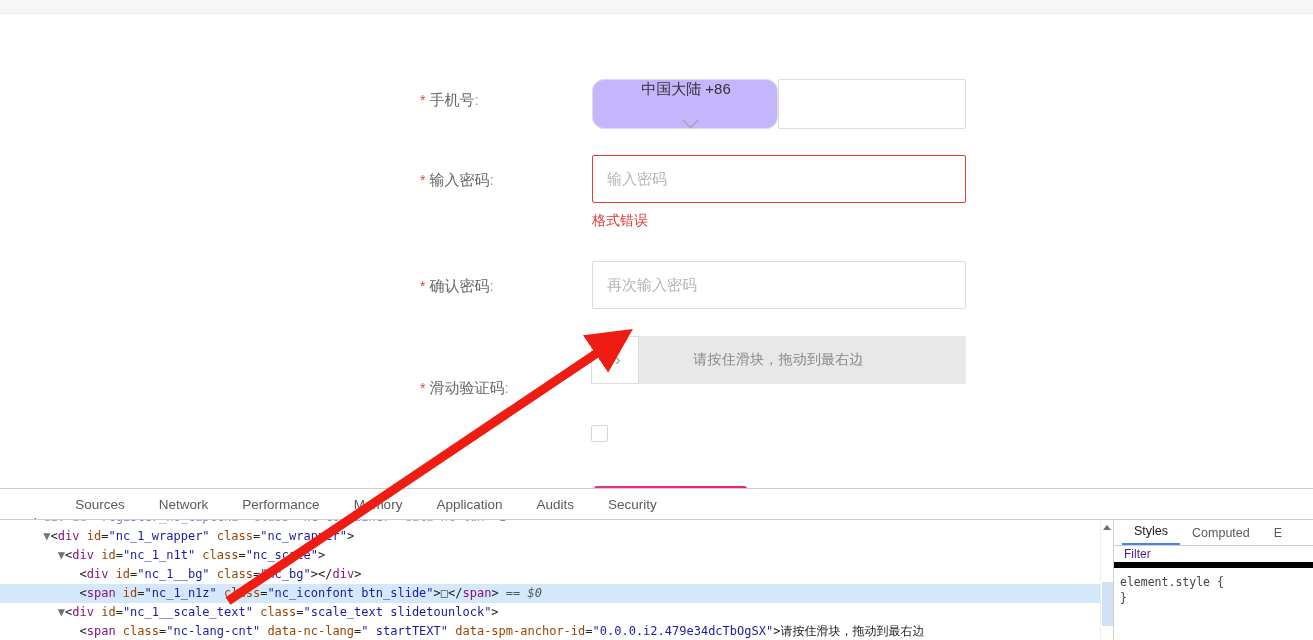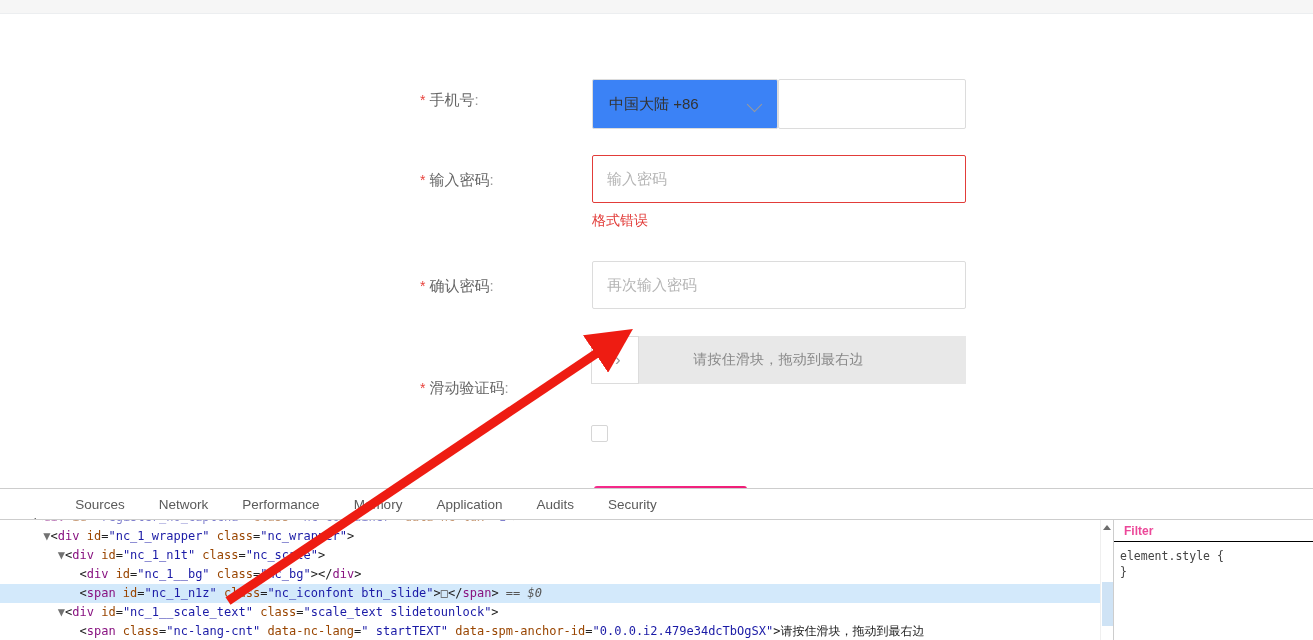--- a/index.html
+++ b/index.html
@@ -40,29 +40,30 @@
     color: #333;
     display: flex;
     align-items: center;
     padding: 0 14px;
   }
   .input-box.error { border-color: #e23c39; }
   .input-box .ph { color: #b5b5b5; font-size: 15px; }
 
   .select-box {
     position: absolute;
-    background: #3b82f6;
+    background: #c4b5fd;
     border: 1px solid #dcdcdc;
-    border-radius: 2px;
+    border-radius: 12px;
     display: flex;
     align-items: center;
     justify-content: space-between;
     padding: 0 14px 0 16px;
     font-size: 15px;
     color: #333;
+    flex-direction: column;
   }
   .chev {
     width: 16px; height: 16px; position: relative; flex: none;
     margin-left: 10px;
   }
   .chev::before {
     content: ""; position: absolute; left: 2px; top: 3px;
     width: 10px; height: 10px;
     border-right: 1.6px solid #9a9a9a;
     border-bottom: 1.6px solid #9a9a9a;
@@ -209,27 +210,26 @@
   .st-tab {
     font-family: "Liberation Sans", sans-serif;
     font-size: 12.5px;
     color: #5a5a5a;
     padding: 0 12px 5px 12px;
     white-space: nowrap;
   }
   .st-tab.active { color: #1a1a1a; border-bottom: 2px solid #4285f4; }
   .st-filter {
     height: 22px;
-    border-bottom: 1px solid #000000;
+    border-bottom: 6px solid #000000;
     display: flex; align-items: center;
     padding-left: 10px;
     font-family: "Liberation Sans", sans-serif;
     font-size: 12px;
-    color: #ec4899;
-    font-weight: bold;
+    color: #4c1d95;
   }
   .st-rules {
     padding: 6px 4px 0 6px;
     font-size: 11.5px;
     line-height: 16px;
     color: #444;
   }
 
   
   #annot { position: absolute; inset: 0; pointer-events: none; z-index: 50; }
@@ -320,20 +320,25 @@
           <div class="dom-line"><span>        </span><span class="tok-arrow">▼</span><span class="tok-punct">&lt;</span><span class="tok-tag">div</span><span> </span><span class="tok-attr">id</span><span class="tok-punct">=</span><span class="tok-val">"nc_1__scale_text"</span><span> </span><span class="tok-attr">class</span><span class="tok-punct">=</span><span class="tok-val">"scale_text slidetounlock"</span><span class="tok-punct">&gt;</span></div>
           <div class="dom-line"><span>          </span><span> </span><span class="tok-punct">&lt;</span><span class="tok-tag">span</span><span> </span><span class="tok-attr">class</span><span class="tok-punct">=</span><span class="tok-val">"nc-lang-cnt"</span><span> </span><span class="tok-attr">data-nc-lang</span><span class="tok-punct">=</span><span class="tok-val">" startTEXT"</span><span> </span><span class="tok-attr">data-spm-anchor-id</span><span class="tok-punct">=</span><span class="tok-val">"0.0.0.i2.479e34dcTbOgSX"</span><span class="tok-punct">&gt;</span><span class="tok-cn">请按住滑块，拖动到最右边</span></div>
         </div>
       <div class="dom-scroll">
         <div class="up"></div>
         <div class="thumb"></div>
       </div>
     </div>
 
     <div class="dt-styles">
+      <div class="st-tabbar">
+        <div class="st-tab active">Styles</div>
+        <div class="st-tab">Computed</div>
+        <div class="st-tab">E</div>
+      </div>
       <div class="st-filter">Filter</div>
       <div class="st-rules">
         <div>element.style {</div>
         <div>}</div>
       </div>
     </div>
 
   </div>
 </div>
 

